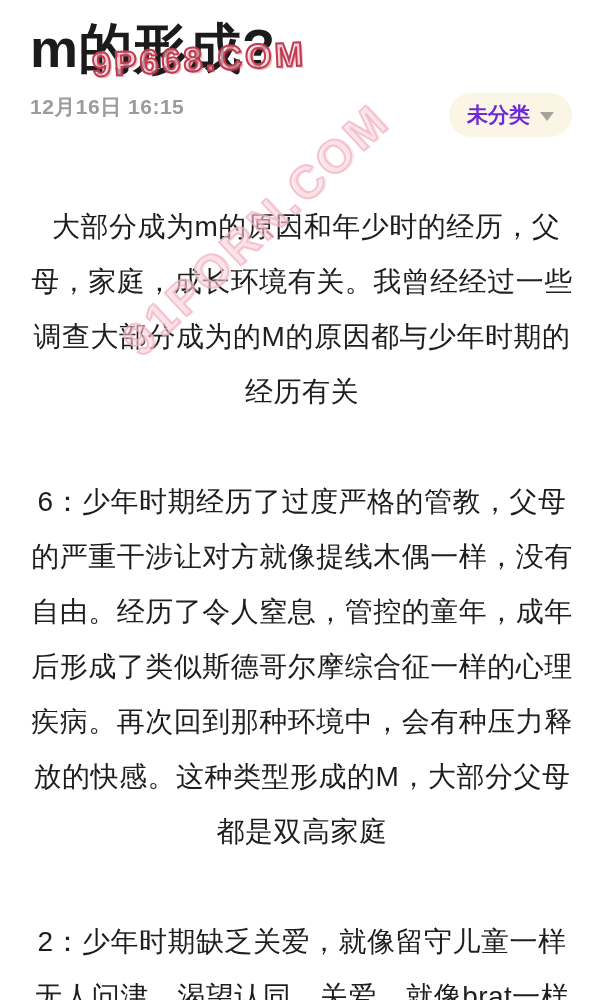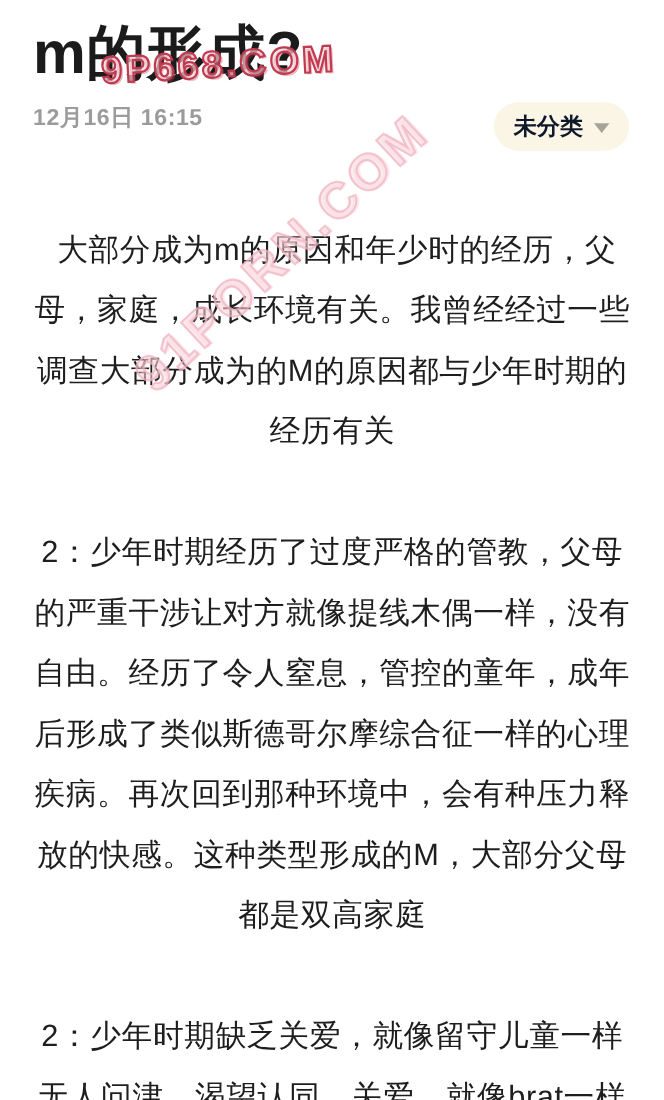--- a/index.html
+++ b/index.html
@@ -44,21 +44,21 @@
     align-items: center;
     gap: 10px;
     background: #faf5e5;
     border-radius: 22px;
     padding: 8px 18px;
     margin-right: 2px;
     cursor: pointer;
   }
   .category-pill .label {
     font-size: 21px;
-    color: #0f172a;
+    color: #6d28d9;
   }
   .chevron-down {
     width: 0;
     height: 0;
     border-left: 7px solid transparent;
     border-right: 7px solid transparent;
     border-top: 9px solid #a6a39b;
     margin-top: 2px;
   }
   .note-body {
@@ -126,18 +126,18 @@
       <span class="note-date">12月16日 16:15</span>
 
       <div class="category-pill">
         <span class="label">未分类</span>
         <span class="chevron-down"></span>
       </div>
     </div>
 
     <div class="note-body">
       <p> 大部分成为m的原因和年少时的经历，父母，家庭，成长环境有关。我曾经经过一些调查大部分成为的M的原因都与少年时期的经历有关</p>
-      <p>2：少年时期经历了过度严格的管教，父母的严重干涉让对方就像提线木偶一样，没有自由。经历了令人窒息，管控的童年，成年后形成了类似斯德哥尔摩综合征一样的心理疾病。再次回到那种环境中，会有种压力释放的快感。这种类型形成的M，大部分父母都是双高家庭</p>
+      <p>6：少年时期经历了过度严格的管教，父母的严重干涉让对方就像提线木偶一样，没有自由。经历了令人窒息，管控的童年，成年后形成了类似斯德哥尔摩综合征一样的心理疾病。再次回到那种环境中，会有种压力释放的快感。这种类型形成的M，大部分父母都是双高家庭</p>
       <p>2：少年时期缺乏关爱，就像留守儿童一样无人问津，渴望认同，关爱。就像brat一样通过调皮捣蛋，获取主人的关注与惩罚，从而得到内心的满足和宁静。</p>
     </div>
 
   </div>
 </div>
 
 </body></html>

